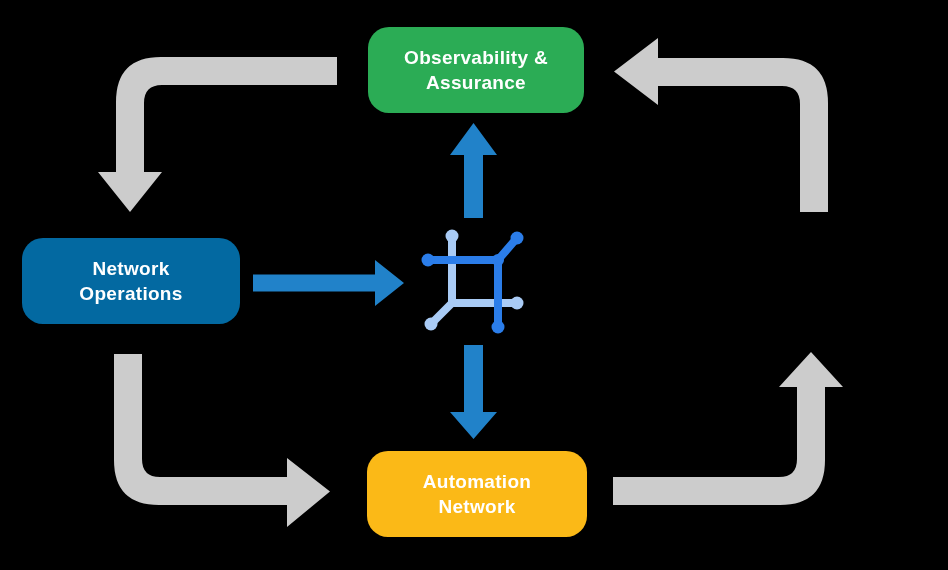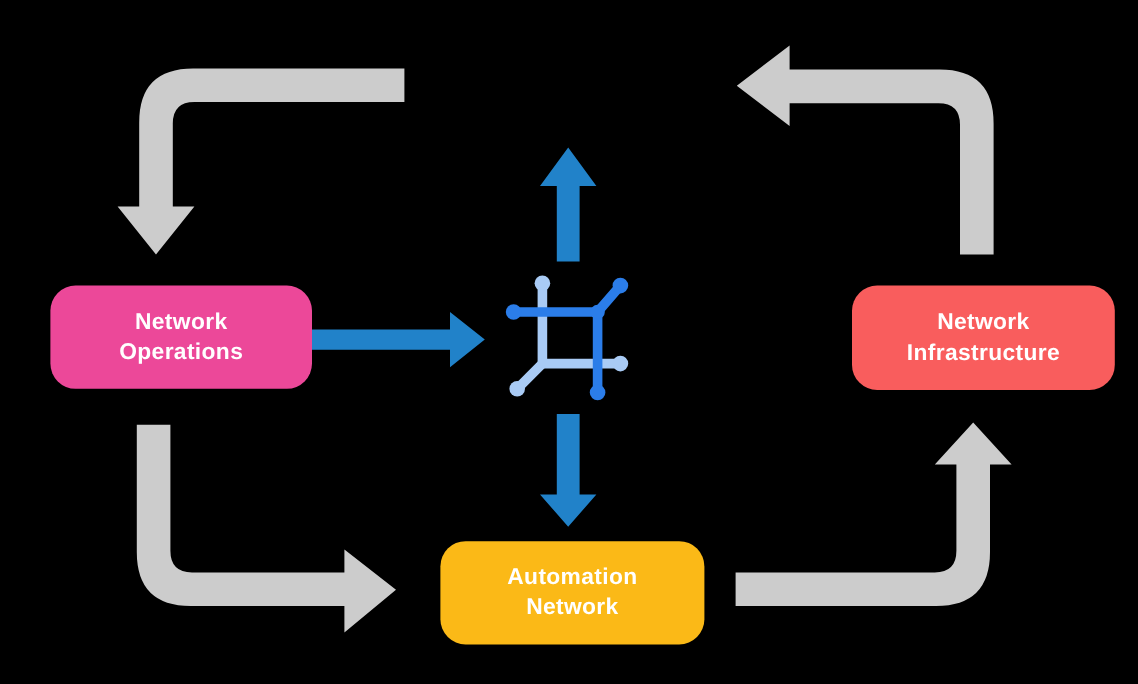--- a/index.html
+++ b/index.html
@@ -71,26 +71,26 @@
       </g>
       <g fill="#2B7DE9">
         <circle cx="13" cy="35" r="6.5"></circle>
         <circle cx="102" cy="13" r="6.5"></circle>
         <circle cx="83" cy="102" r="6.5"></circle>
         <circle cx="83" cy="35" r="6"></circle>
       </g>
     </svg>
   </div>
 
+  <div class="node node-observability" style="background: rgb(43, 172, 85);">
+    <span class="label">Observability &amp; Assurance</span>
+  </div>
 
-  <div class="node node-netops" style="background: #ec4899; margin-left: 20px;">
+  <div class="node node-netops" style="background: #0369a1;">
     <span class="label">Network Operations</span>
   </div>
 
-  <div class="node node-infra" style="background: rgb(249, 93, 93);">
-    <span class="label">Network Infrastructure</span>
-  </div>
 
   <div class="node node-auto" style="background: rgb(251, 185, 23);">
     <span class="label">Automation Network</span>
   </div>
 
 </div>
 
 </body></html>

